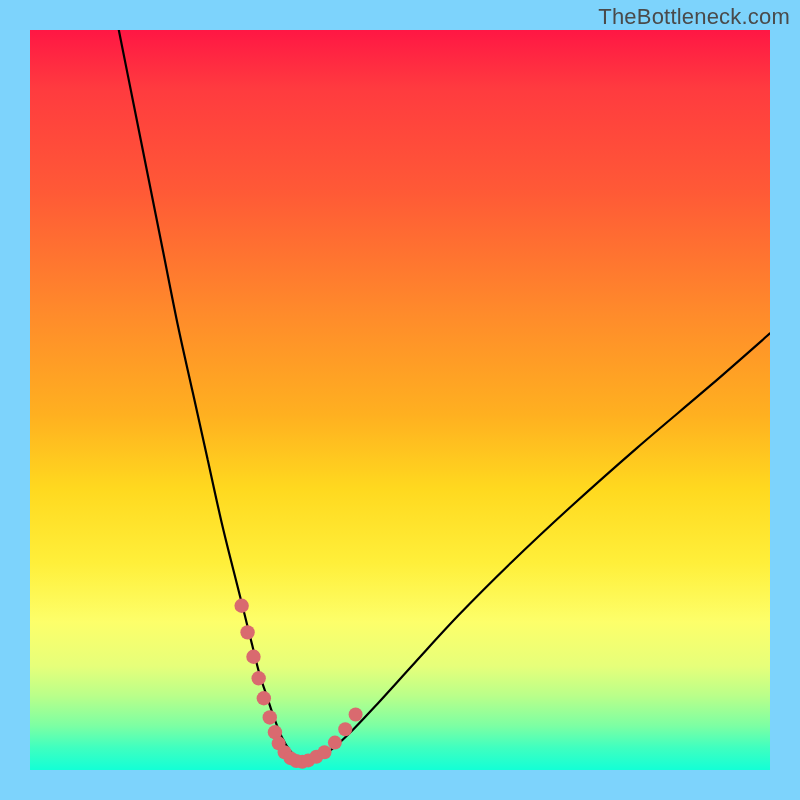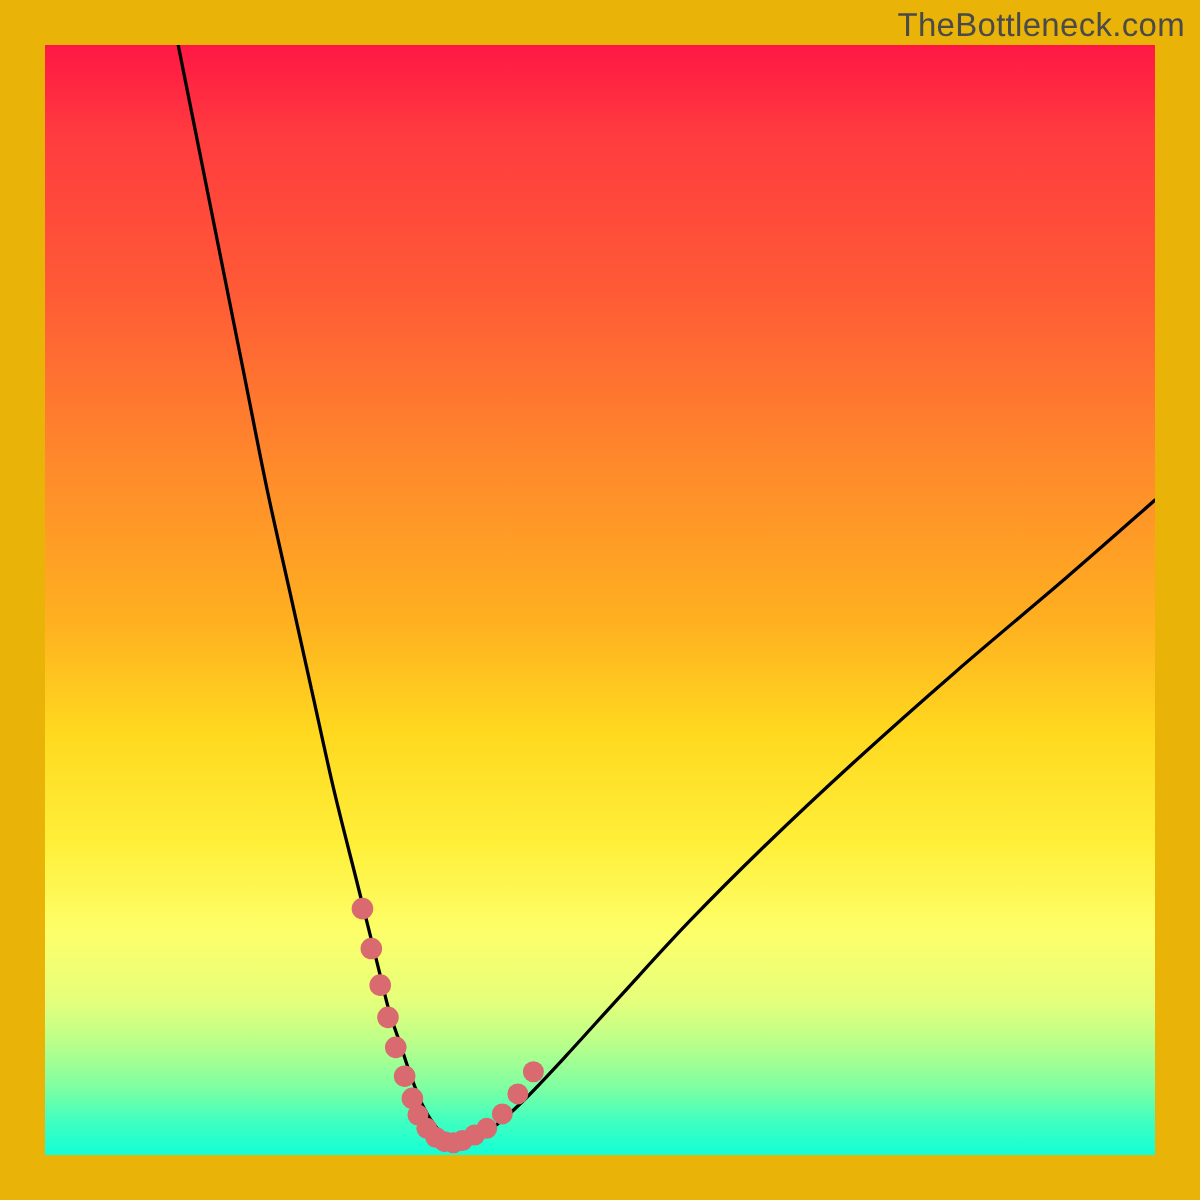--- a/index.html
+++ b/index.html
@@ -7,21 +7,21 @@
     padding: 0;
     width: 800px;
     height: 800px;
     overflow: hidden;
     background: #000;
     font-family: Arial, Helvetica, sans-serif;
   }
   .frame {
     position: absolute;
     inset: 0;
-    background: #eab308;
+    background: #7dd3fc;
   }
   .plot-wrap {
     position: absolute;
     left: 30px;
     top: 30px;
     width: 740px;
     height: 740px;
   }
   .gradient {
     position: absolute;

